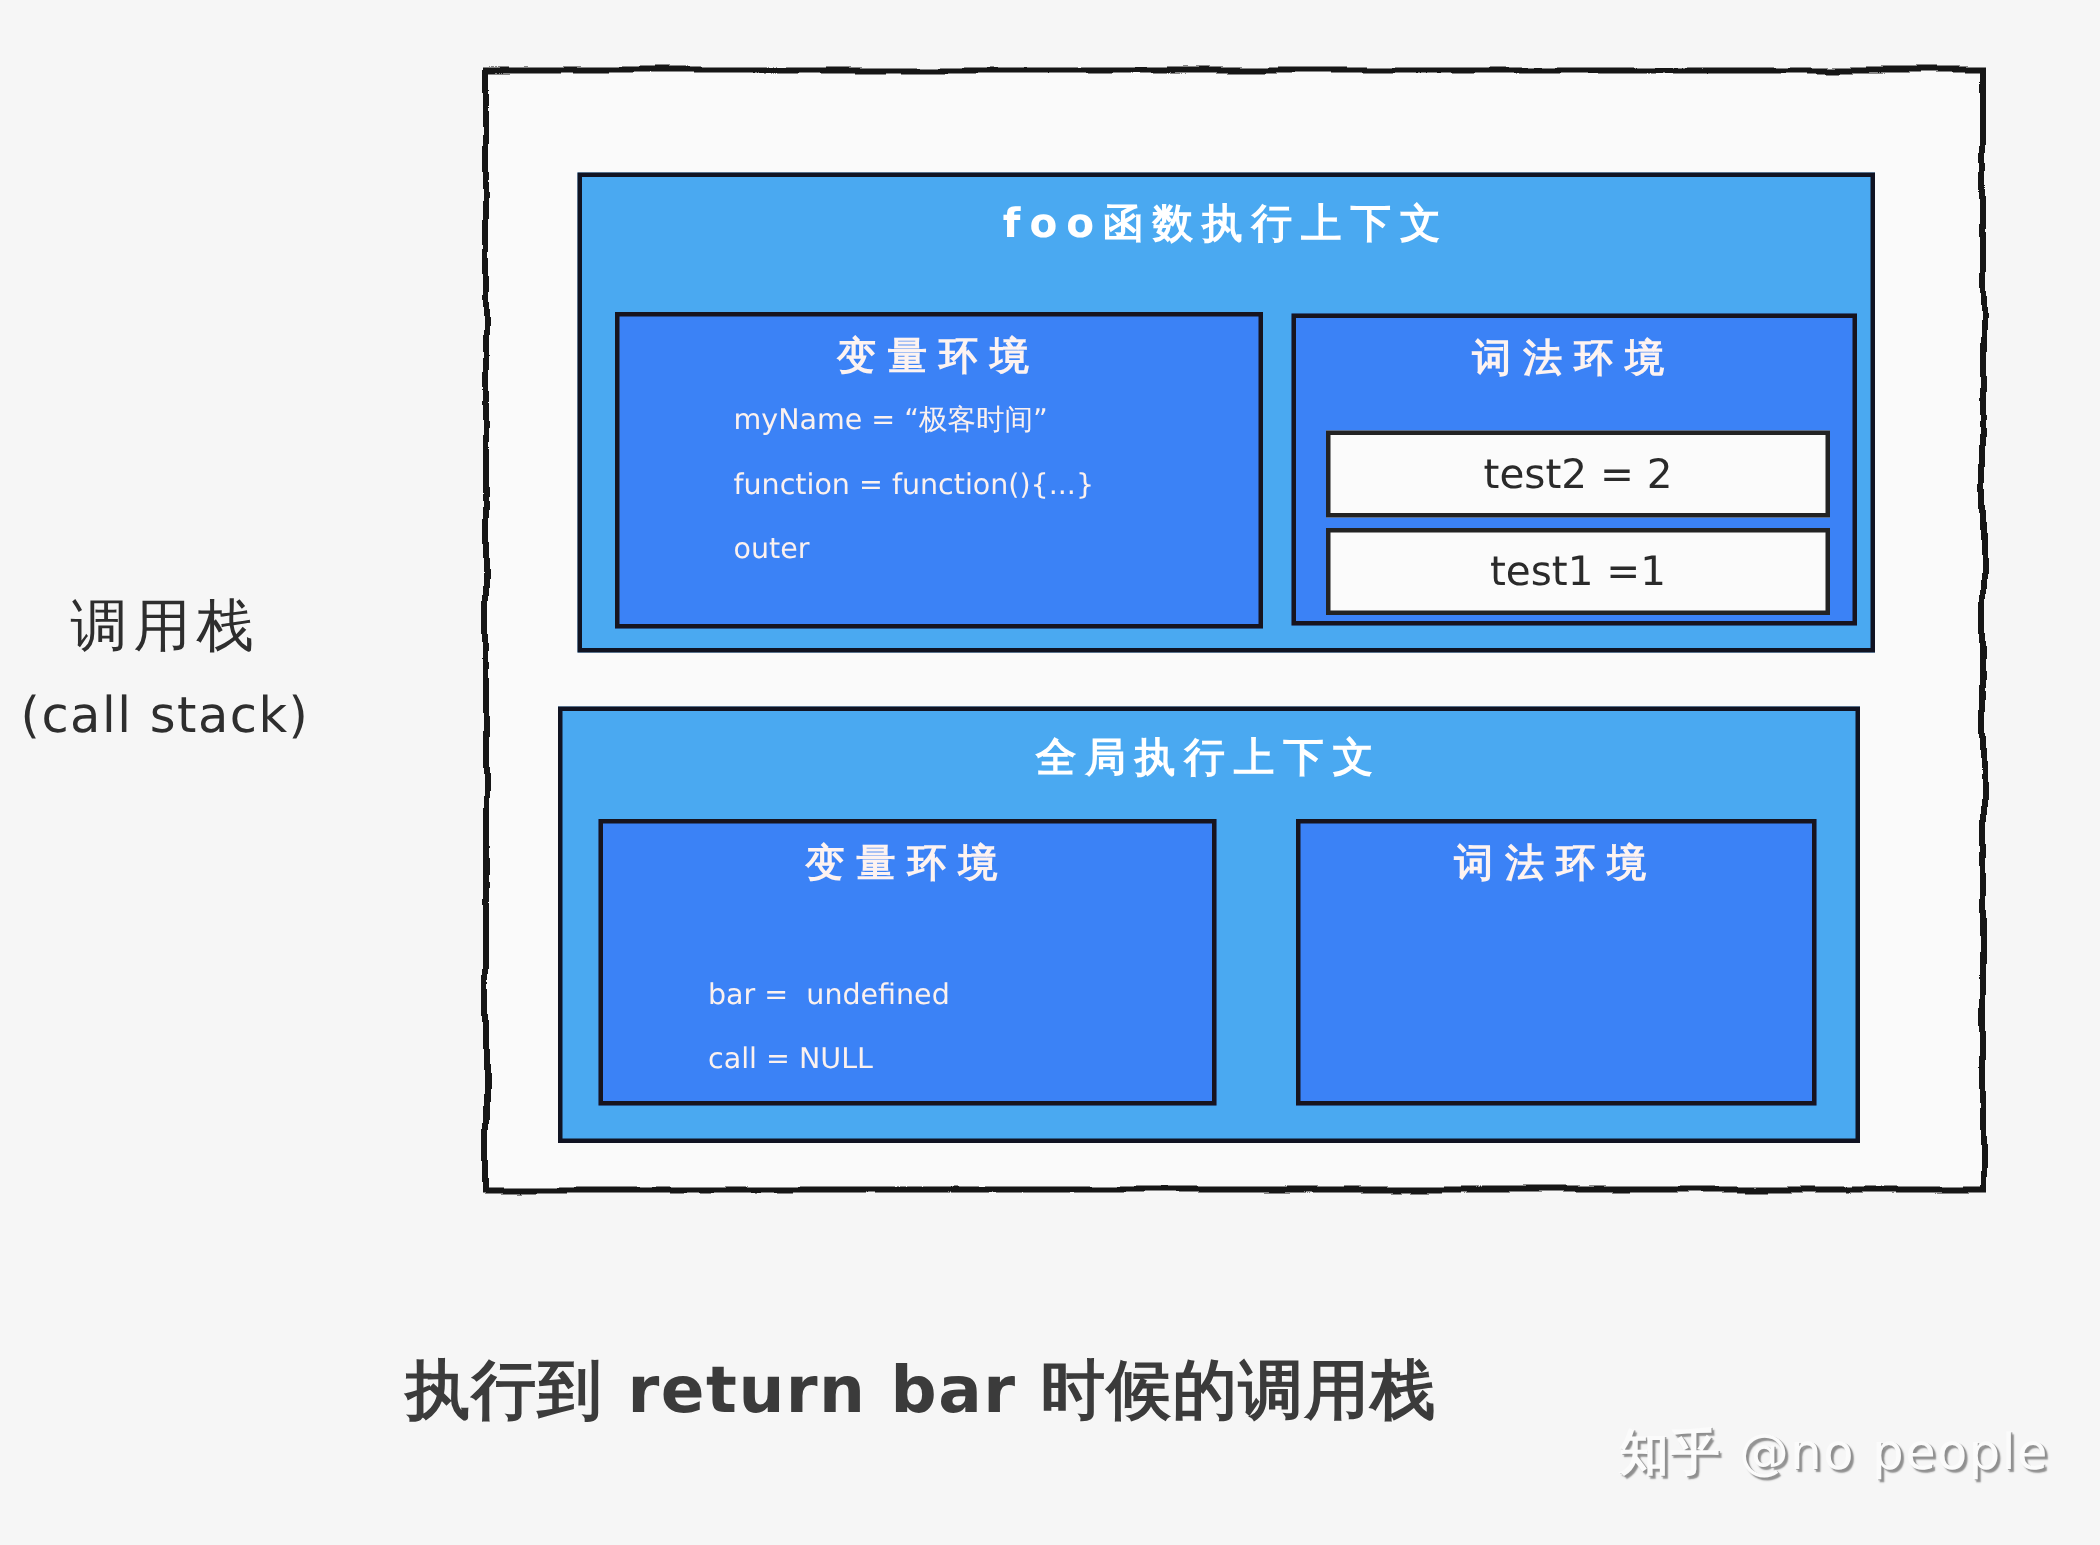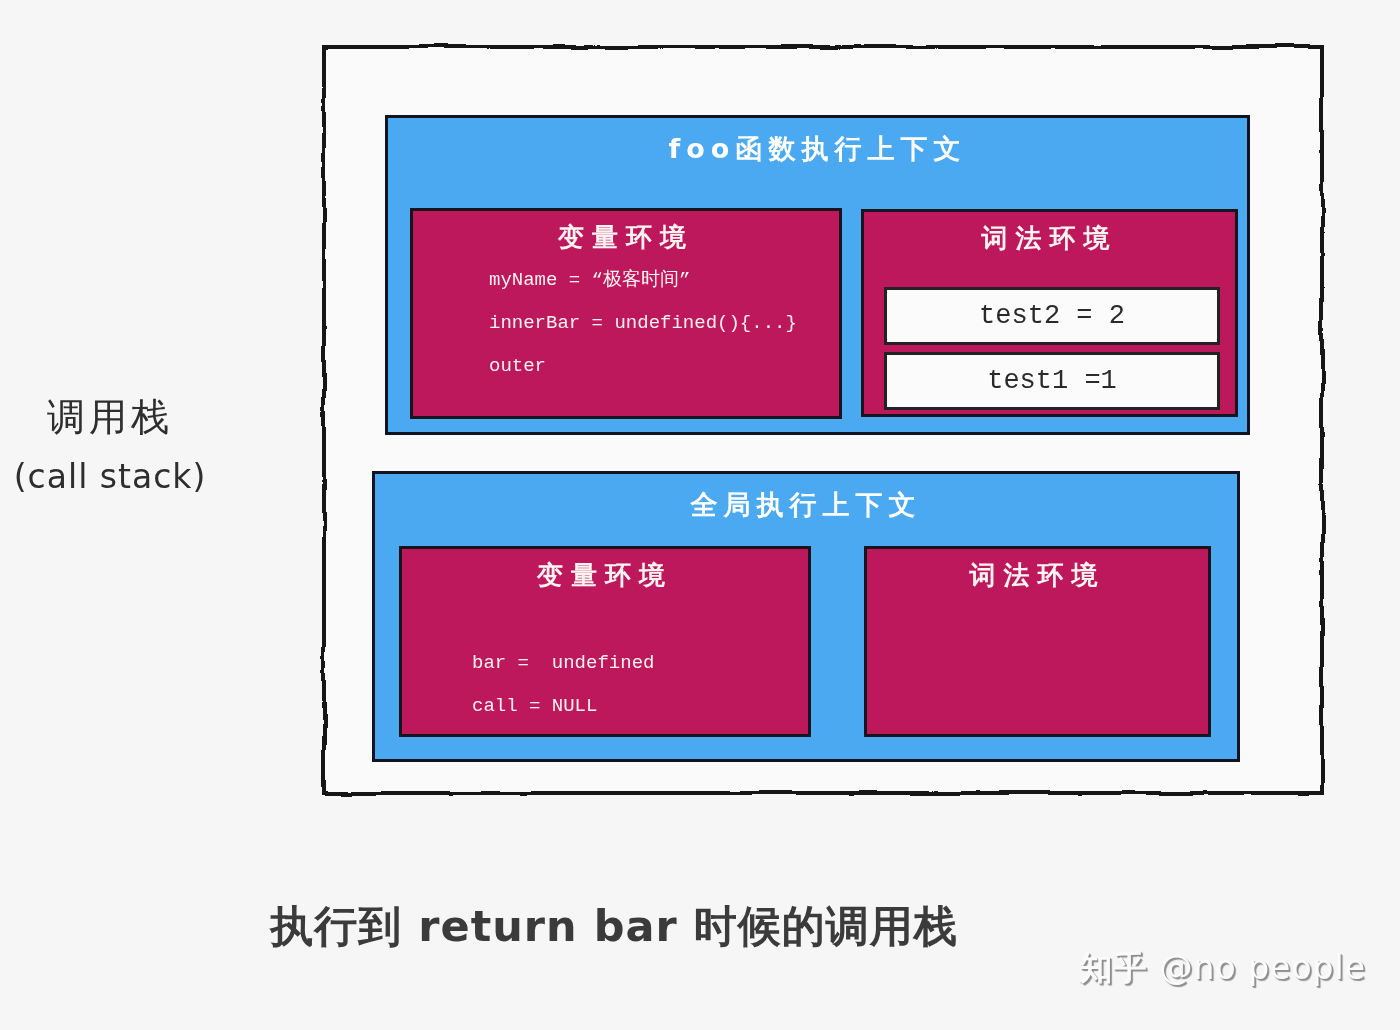--- a/index.html
+++ b/index.html
@@ -65,24 +65,23 @@
     text-align: center;
     color: #ffffff;
     font-size: 27px;
     letter-spacing: 6px;
     font-weight: bold;
   }
 
   
   .env {
     position: absolute;
-    background: #be185d;
+    background: #3b82f6;
     border: 3px solid #17141e;
     box-sizing: border-box;
-    font-family: Liberation Mono, monospace;
   }
   .env-title {
     position: absolute;
     top: 9px;
     left: 0;
     width: 100%;
     text-align: center;
     color: #fdf3f1;
     font-size: 26px;
     letter-spacing: 8px;
@@ -172,21 +171,21 @@
 
   <div class="outer-box"></div>
 
   <div class="ec ec-foo">
     <div class="ec-title">foo函数执行上下文</div>
 
     <div class="env foo-var">
       <div class="env-title">变量环境</div>
       <div class="env-lines">
         <div class="env-line">myName = “极客时间”</div>
-        <div class="env-line">innerBar = undefined(){...}</div>
+        <div class="env-line">function = function(){...}</div>
         <div class="env-line">outer</div>
       </div>
     </div>
 
     <div class="env foo-lex">
       <div class="env-title">词法环境</div>
       <div class="white-box slot-0">test2 = 2</div>
       <div class="white-box slot-1">test1 =1</div>
     </div>
   </div>

